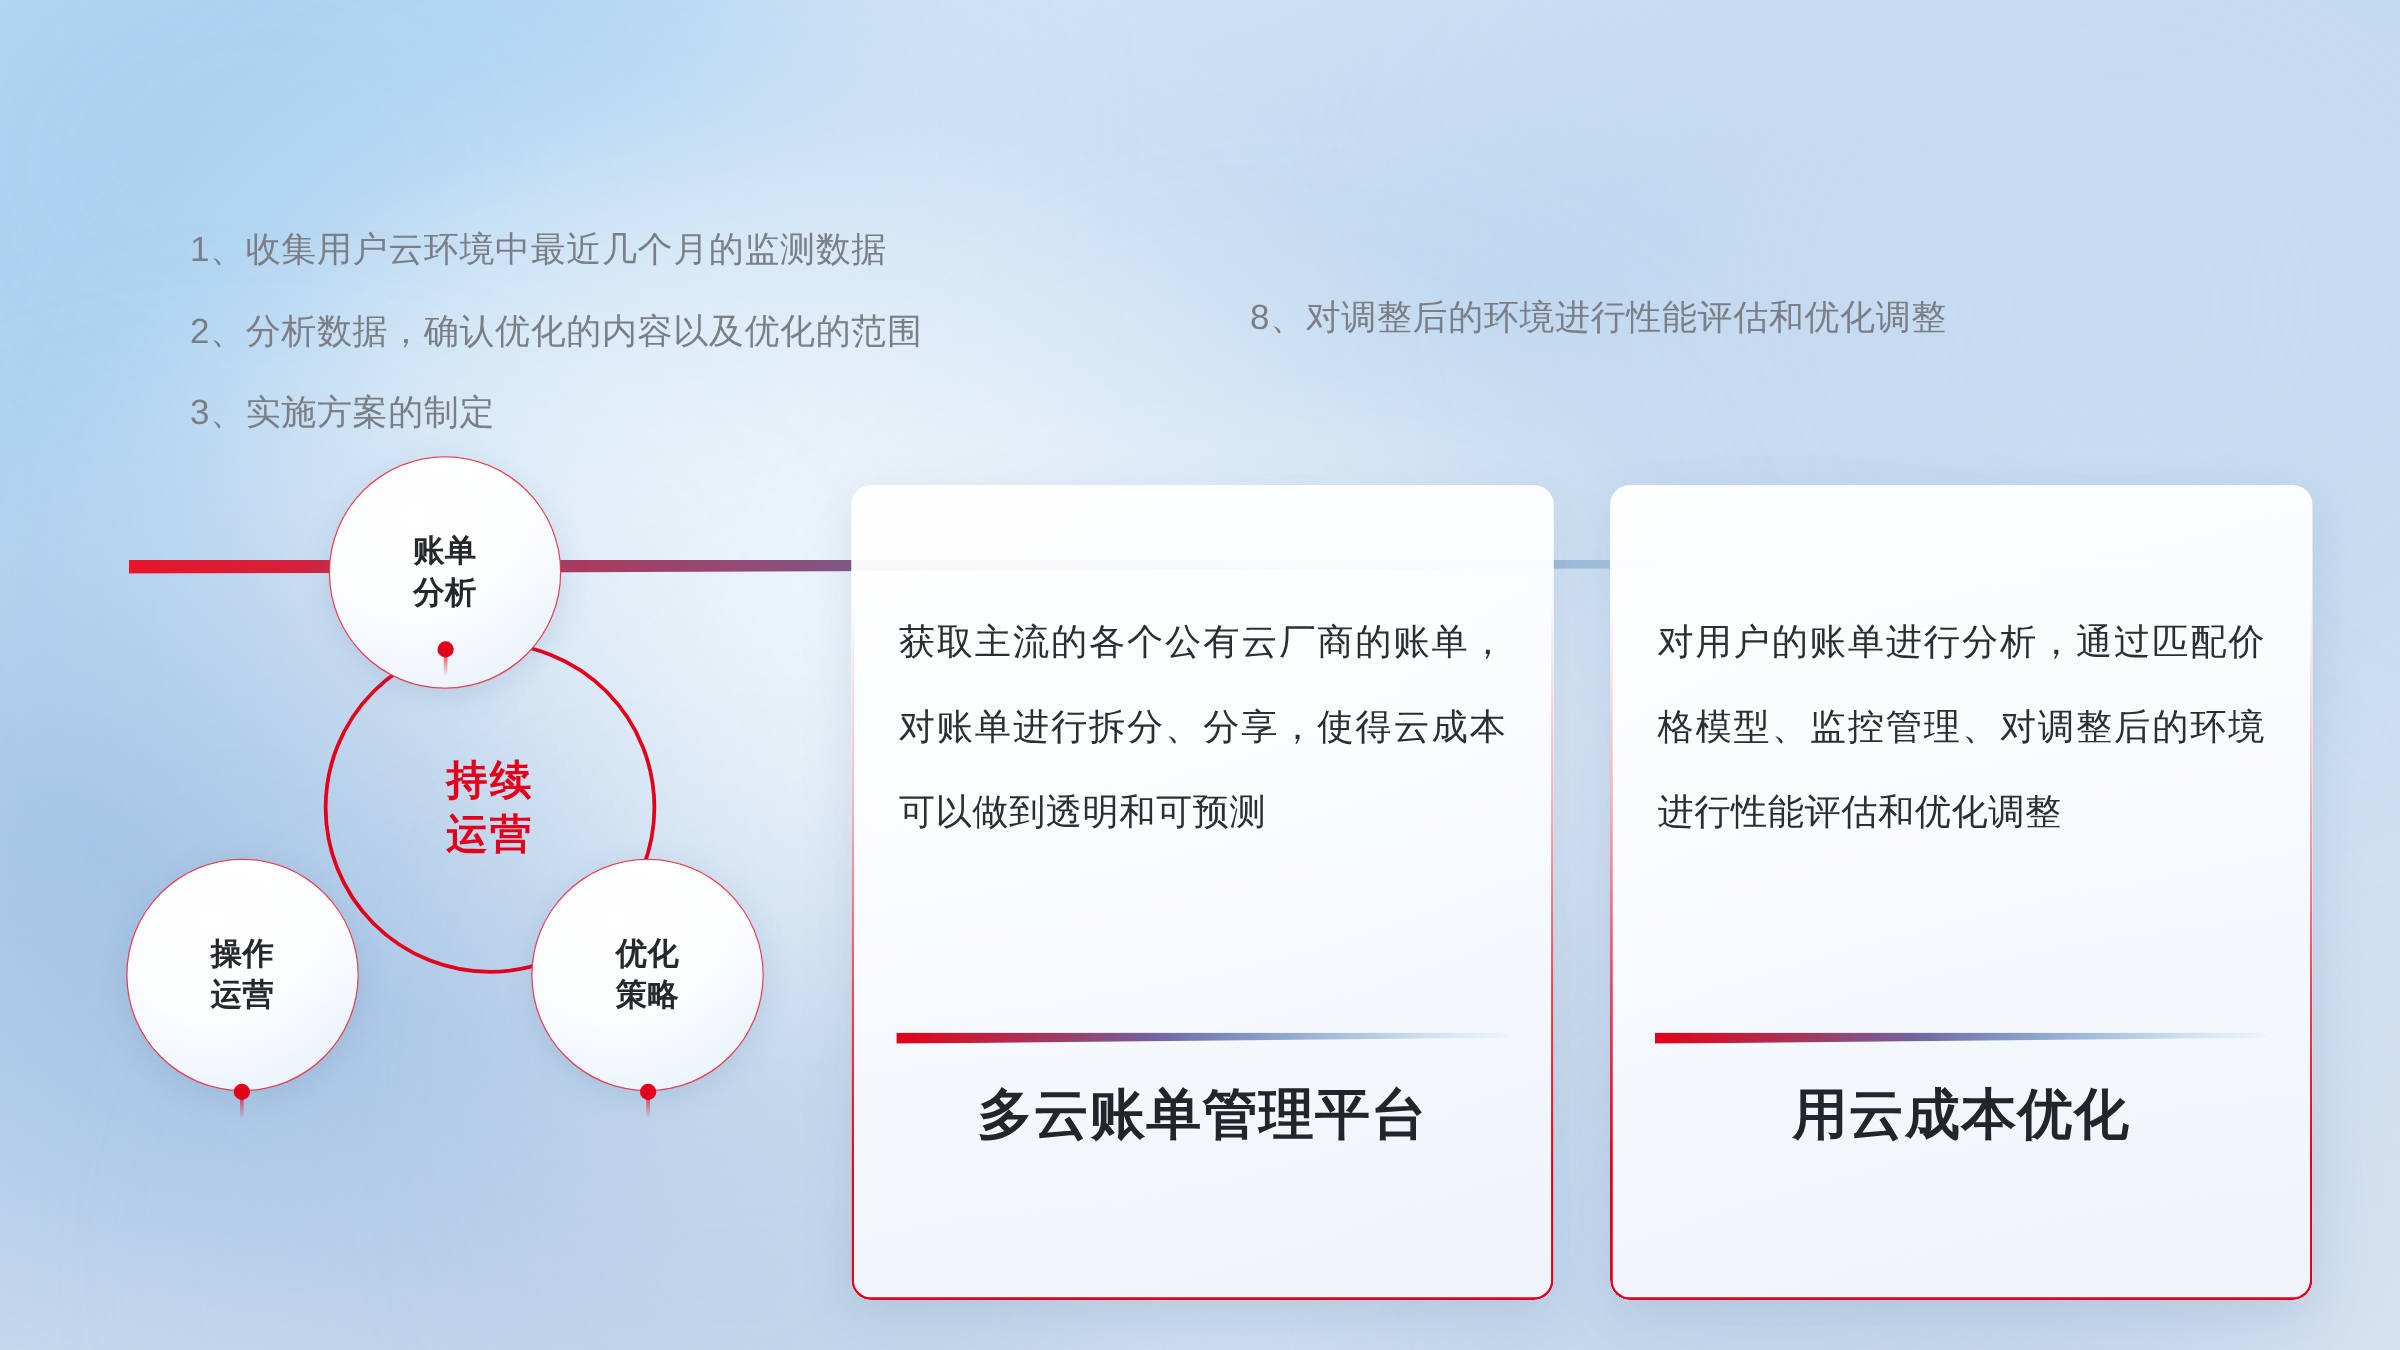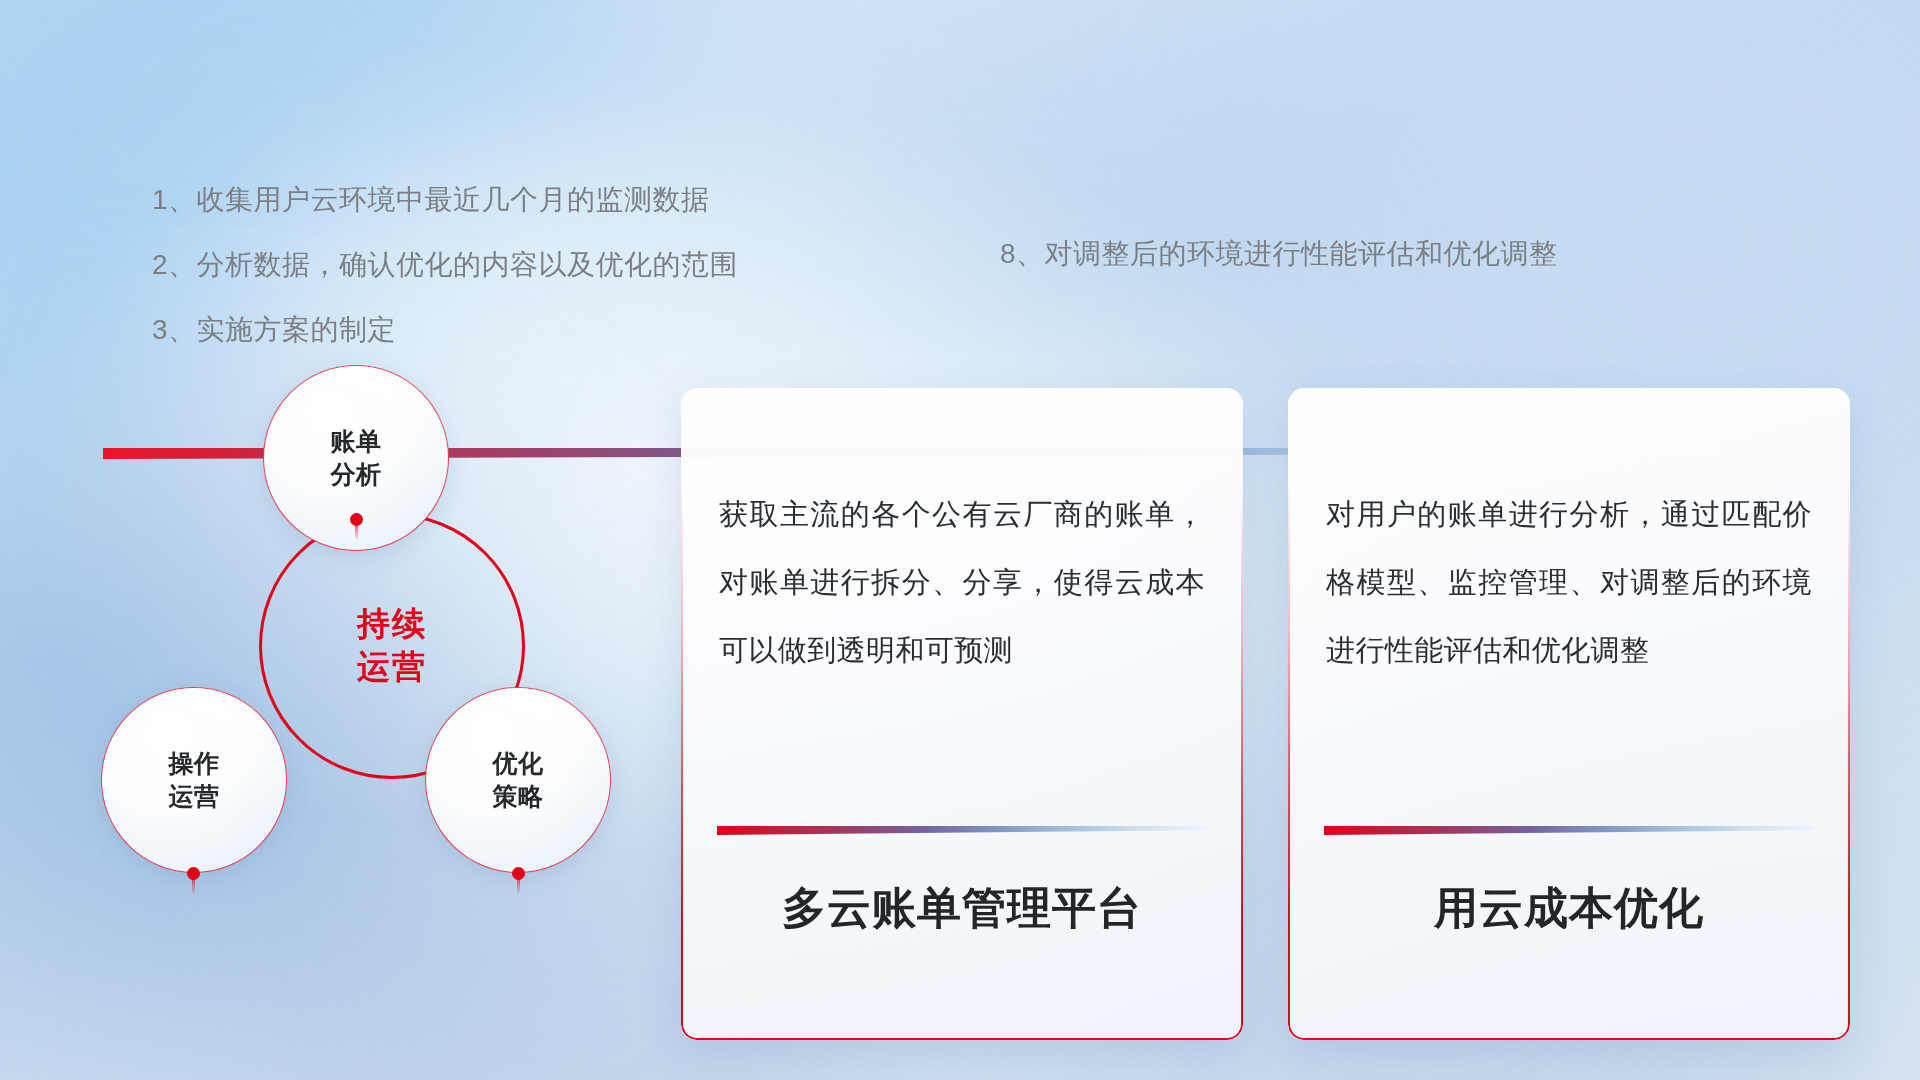--- a/index.html
+++ b/index.html
@@ -245,21 +245,20 @@
   .card-title {
     position: absolute;
     left: 0; right: 0;
     top: 480px;
     text-align: center;
     color: #222629;
     font-size: 44px;
     font-weight: 800;
     letter-spacing: 1px;
     line-height: 1.1;
-    margin-top: 16px;
   }
 </style>
 </head>
 <body>
 
 <div id="stage">
 
   <div class="bg-base"></div>
   <div class="bg-blob blob-1"></div>
   <div class="bg-blob blob-2"></div>

